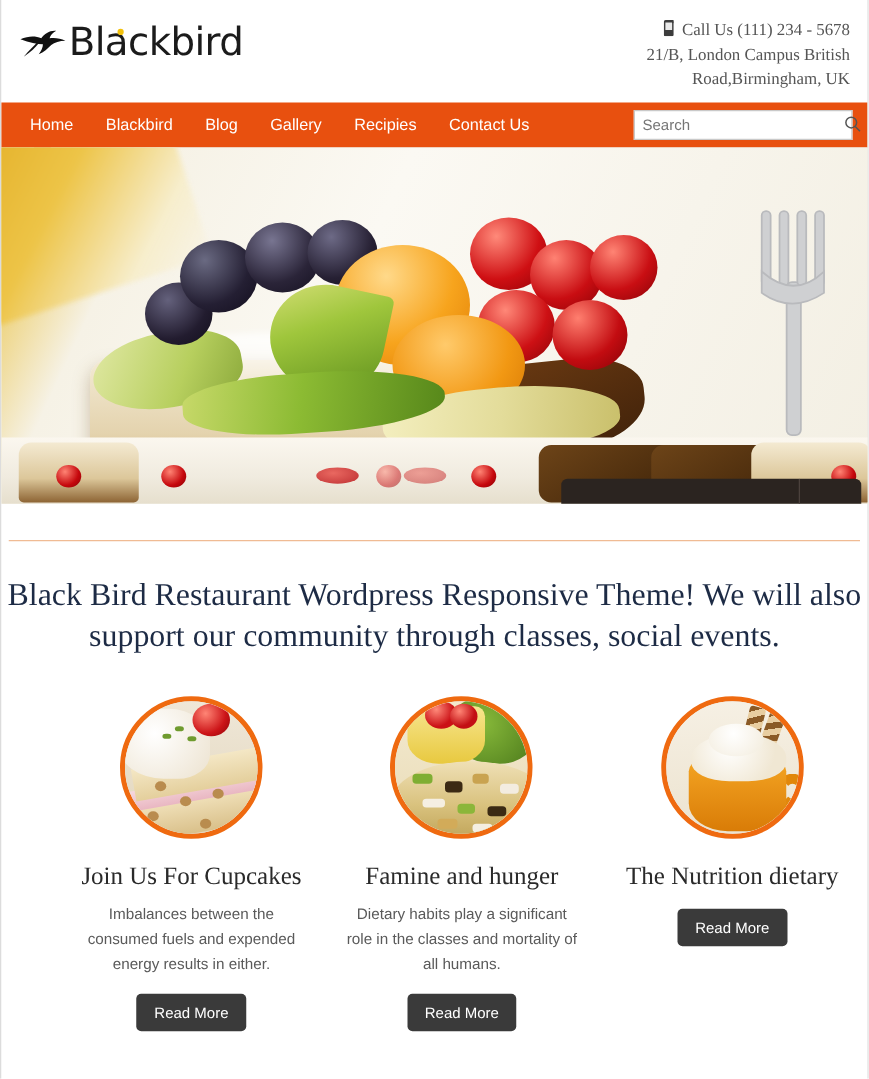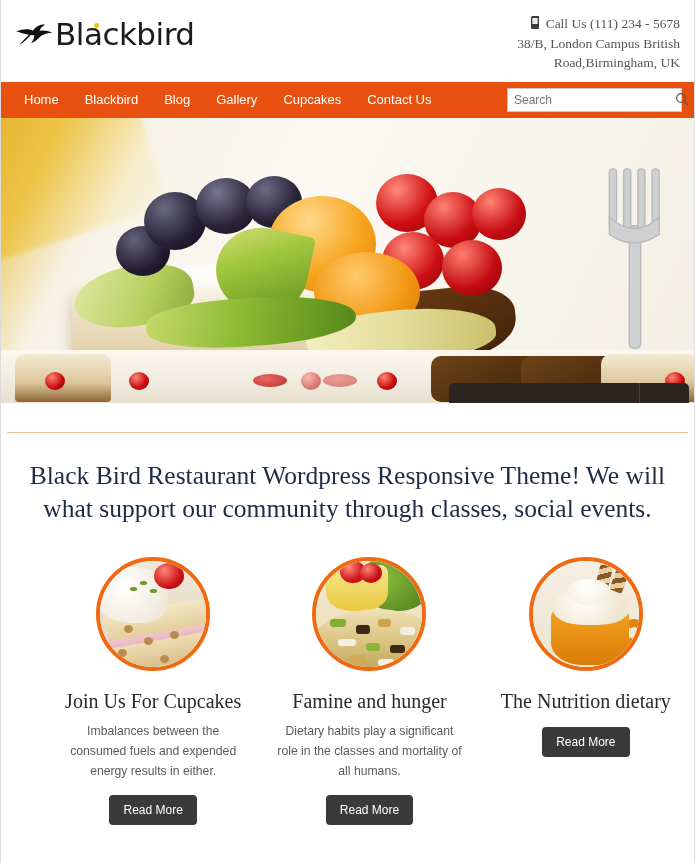--- a/index.html
+++ b/index.html
@@ -401,32 +401,32 @@
       <div class="contact-line">
         <span class="phone-icon">
           <svg width="8" height="13" viewBox="0 0 8 13">
             <rect x="0" y="0" width="8" height="13" rx="1.5" fill="#3c3c3c"></rect>
             <rect x="1.3" y="2" width="5.4" height="6" fill="#e9e9e9"></rect>
             <rect x="6.6" y="-1" width="1.3" height="3.5" fill="#3c3c3c"></rect>
           </svg>
         </span>
         <span>Call Us (111) 234 - 5678</span>
       </div>
-      <div class="contact-line">38/B, London Campus British</div>
+      <div class="contact-line">21/B, London Campus British</div>
       <div class="contact-line">Road,Birmingham, UK</div>
     </div>
   </div>
 
   <div class="navbar">
     <ul class="nav-list">
       <li class="nav-item active">Home</li>
       <li class="nav-item">Blackbird</li>
       <li class="nav-item">Blog</li>
       <li class="nav-item">Gallery</li>
-      <li class="nav-item">Cupcakes</li>
+      <li class="nav-item">Recipies</li>
       <li class="nav-item">Contact Us</li>
     </ul>
     <div class="nav-pointer"></div>
 
     <div class="search-wrap">
       <input class="search-input" type="text" placeholder="Search" style="">
       <button class="search-btn">
         <span>
           <svg width="14" height="14" viewBox="0 0 14 14">
             <circle cx="6" cy="6" r="4.3" fill="none" stroke="#555" stroke-width="1.2"></circle>
@@ -496,21 +496,21 @@
       <div class="caption-inner">
         <div class="caption-title">DARK CHOCOLATE &amp; PEANUT BUTTER POPSICLES</div>
 
       </div>
 
     </div>
   </div>
 
   <div class="divider"></div>
 
-  <h1 class="headline">Black Bird Restaurant Wordpress Responsive Theme! We will what support our community through classes, social events.</h1>
+  <h1 class="headline">Black Bird Restaurant Wordpress Responsive Theme! We will also support our community through classes, social events.</h1>
 
   <div class="features">
 
     <div class="feature">
       <div class="thumb">
         <div class="thumb-art">
           <div class="cake-bg"></div>
           <div class="cake-layer3"></div>
           <div class="cake-layer2"></div>
           <div class="cake-layer1"></div>

